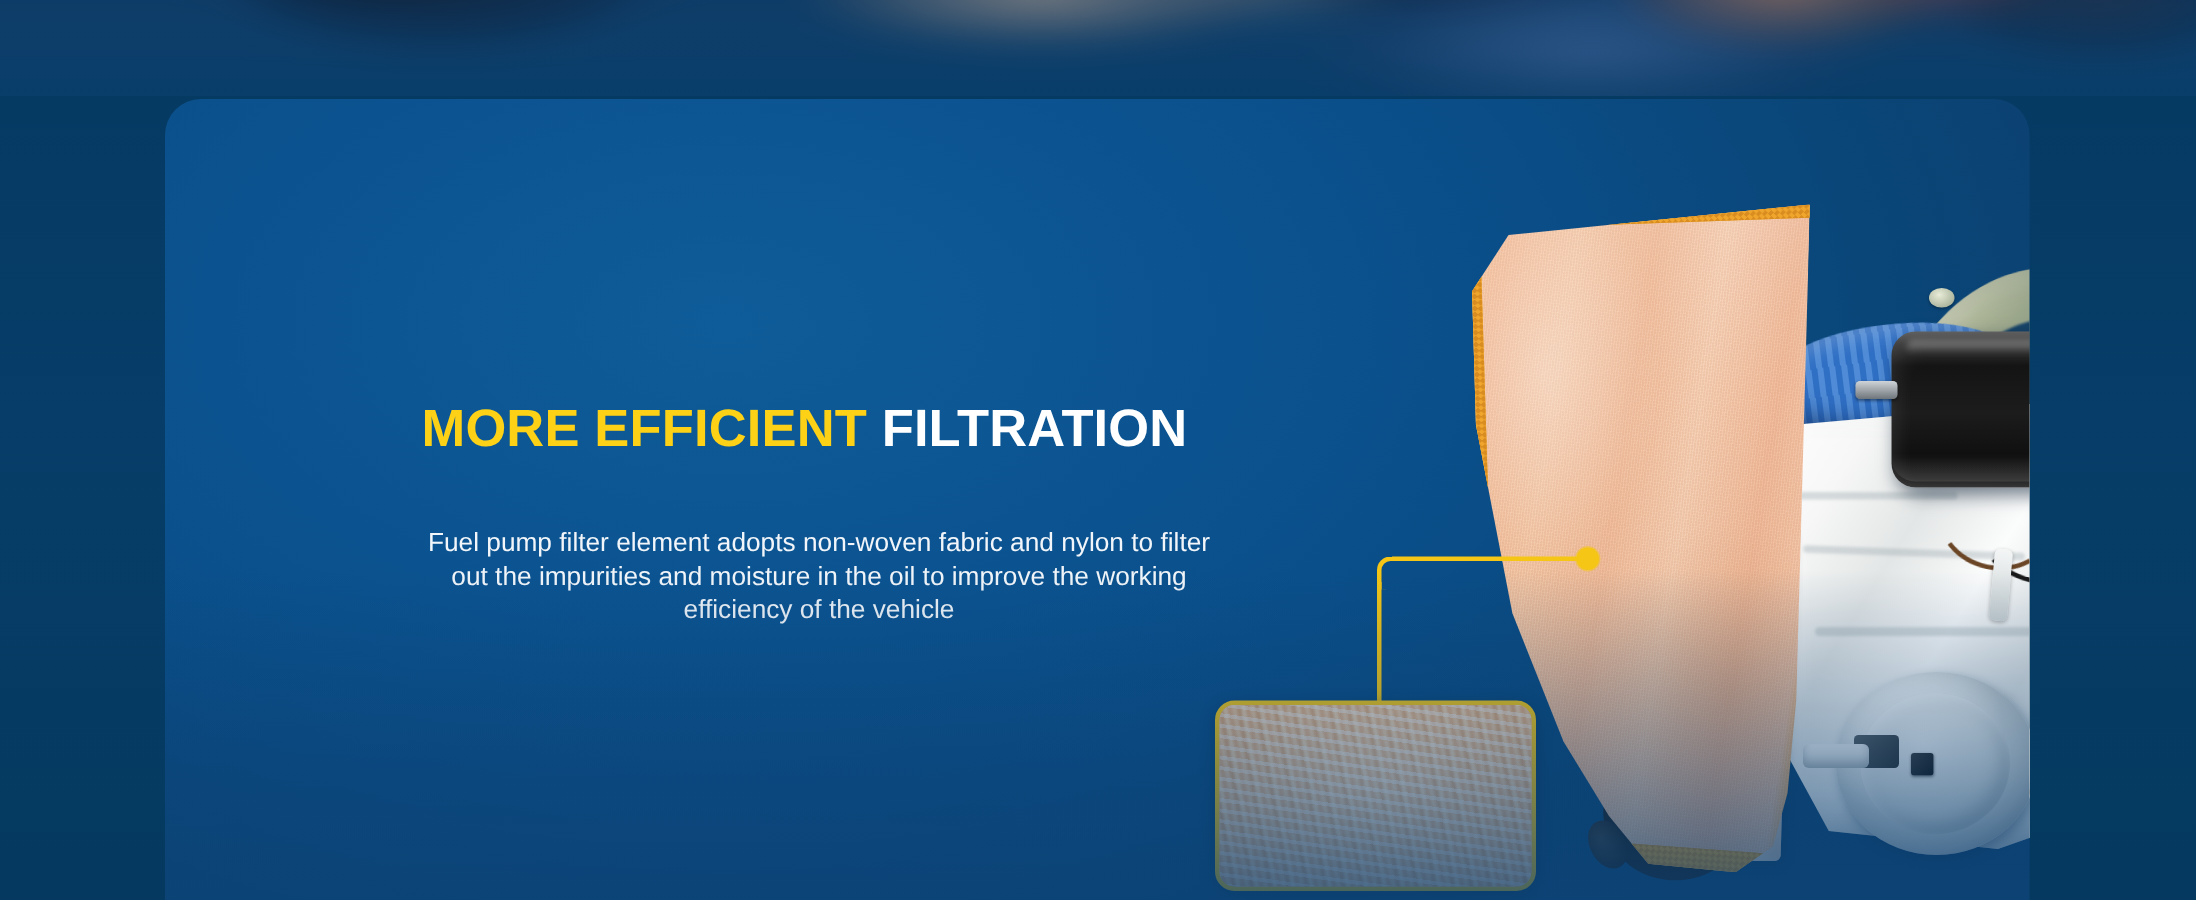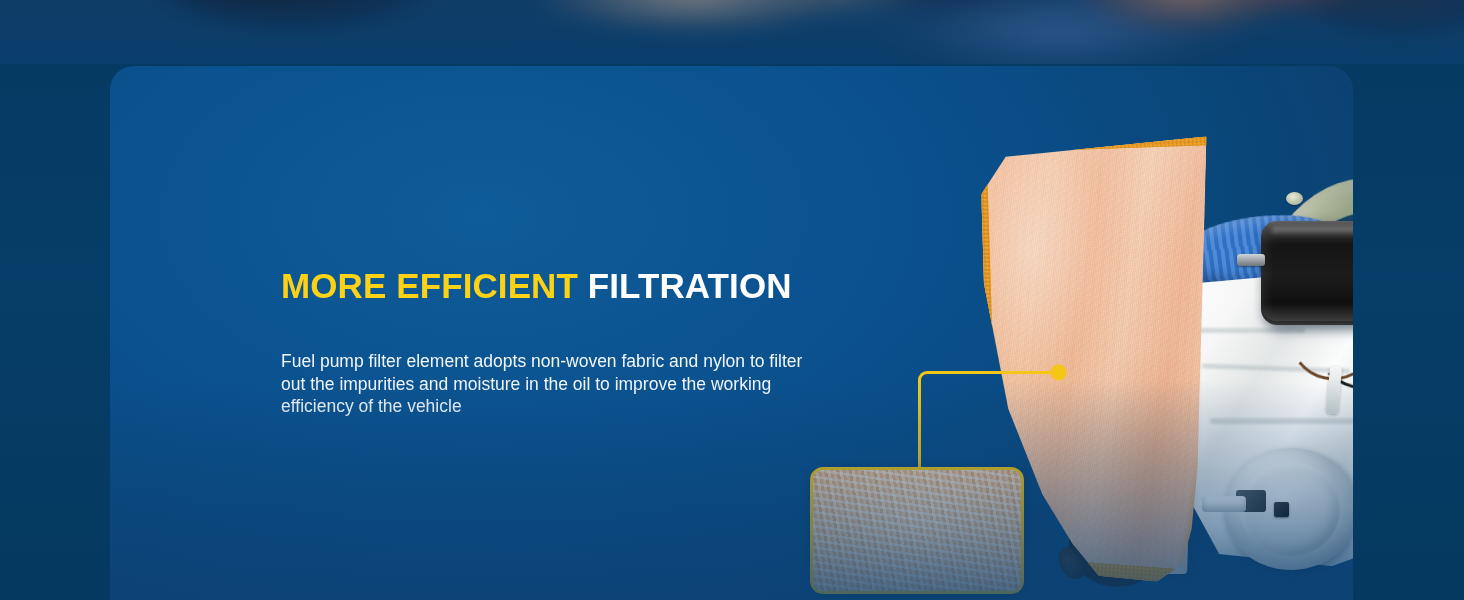--- a/index.html
+++ b/index.html
@@ -10,20 +10,21 @@
     background:#03395f;
     font-family:"Liberation Sans", sans-serif;
   }
 
   
   #stage{
     position:relative;
     width:1464px; height:600px;
     background:#023a63;
     overflow:hidden;
+    text-align:center;
   }
 
   
   .topstrip{
     position:absolute; left:0; top:0; width:1464px; height:72px;
     overflow:hidden;
   }
   .topstrip .photo{
     position:absolute; left:-40px; top:-60px; width:1544px; height:200px;
     background:

